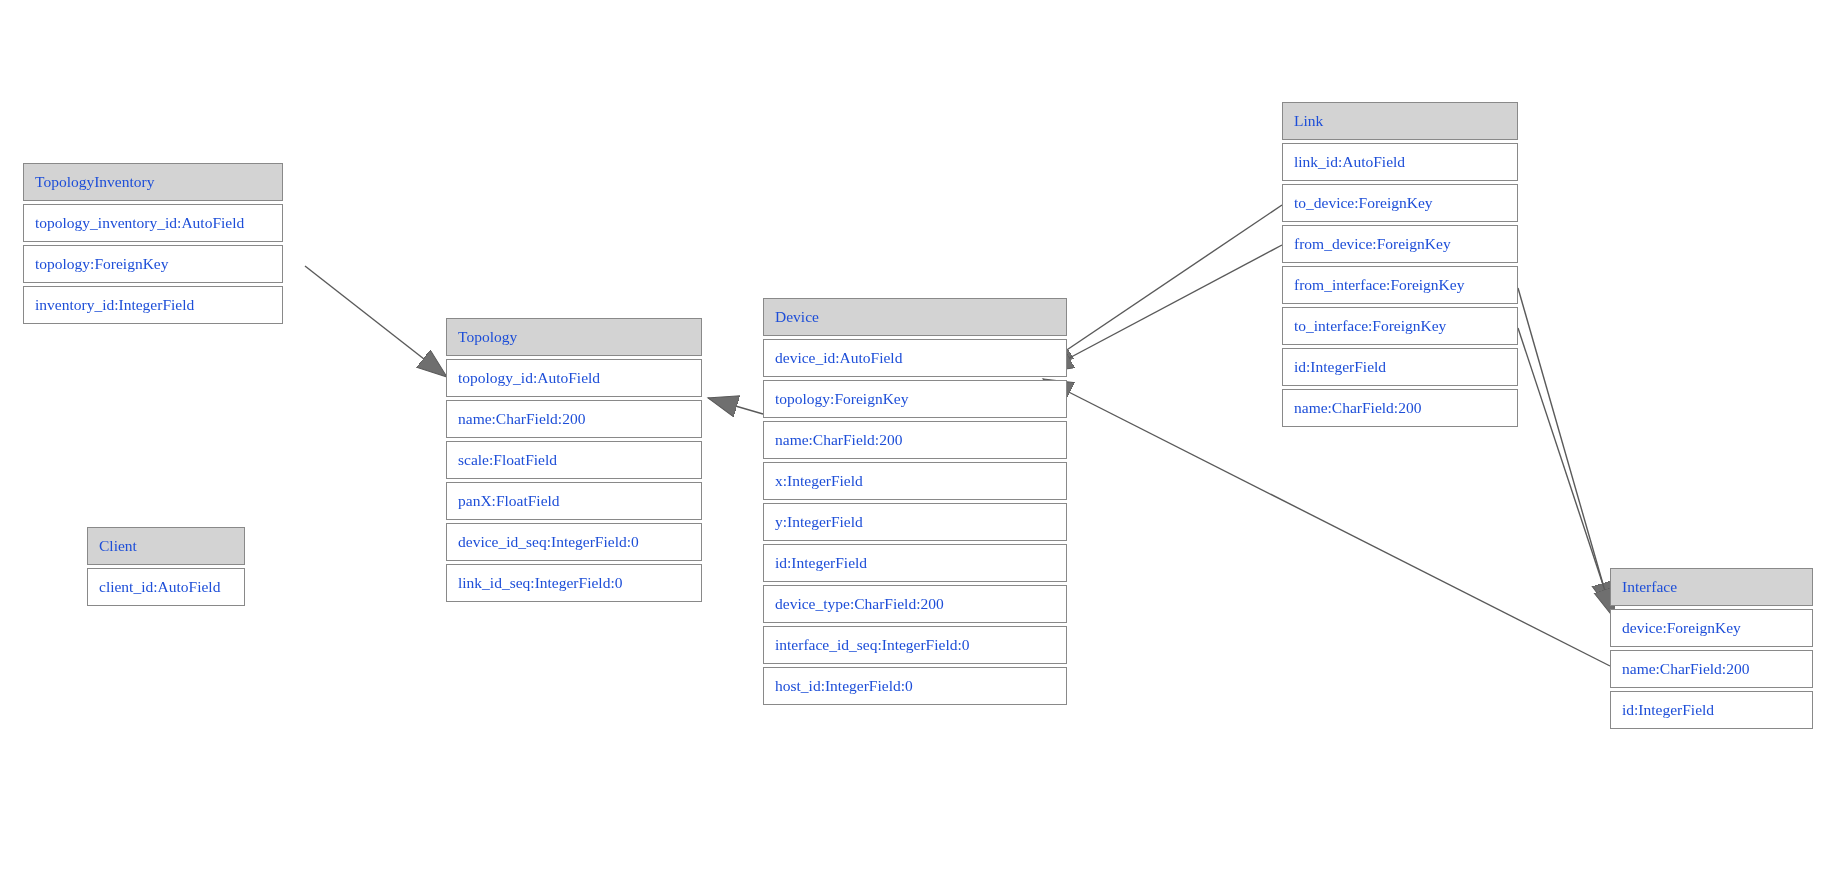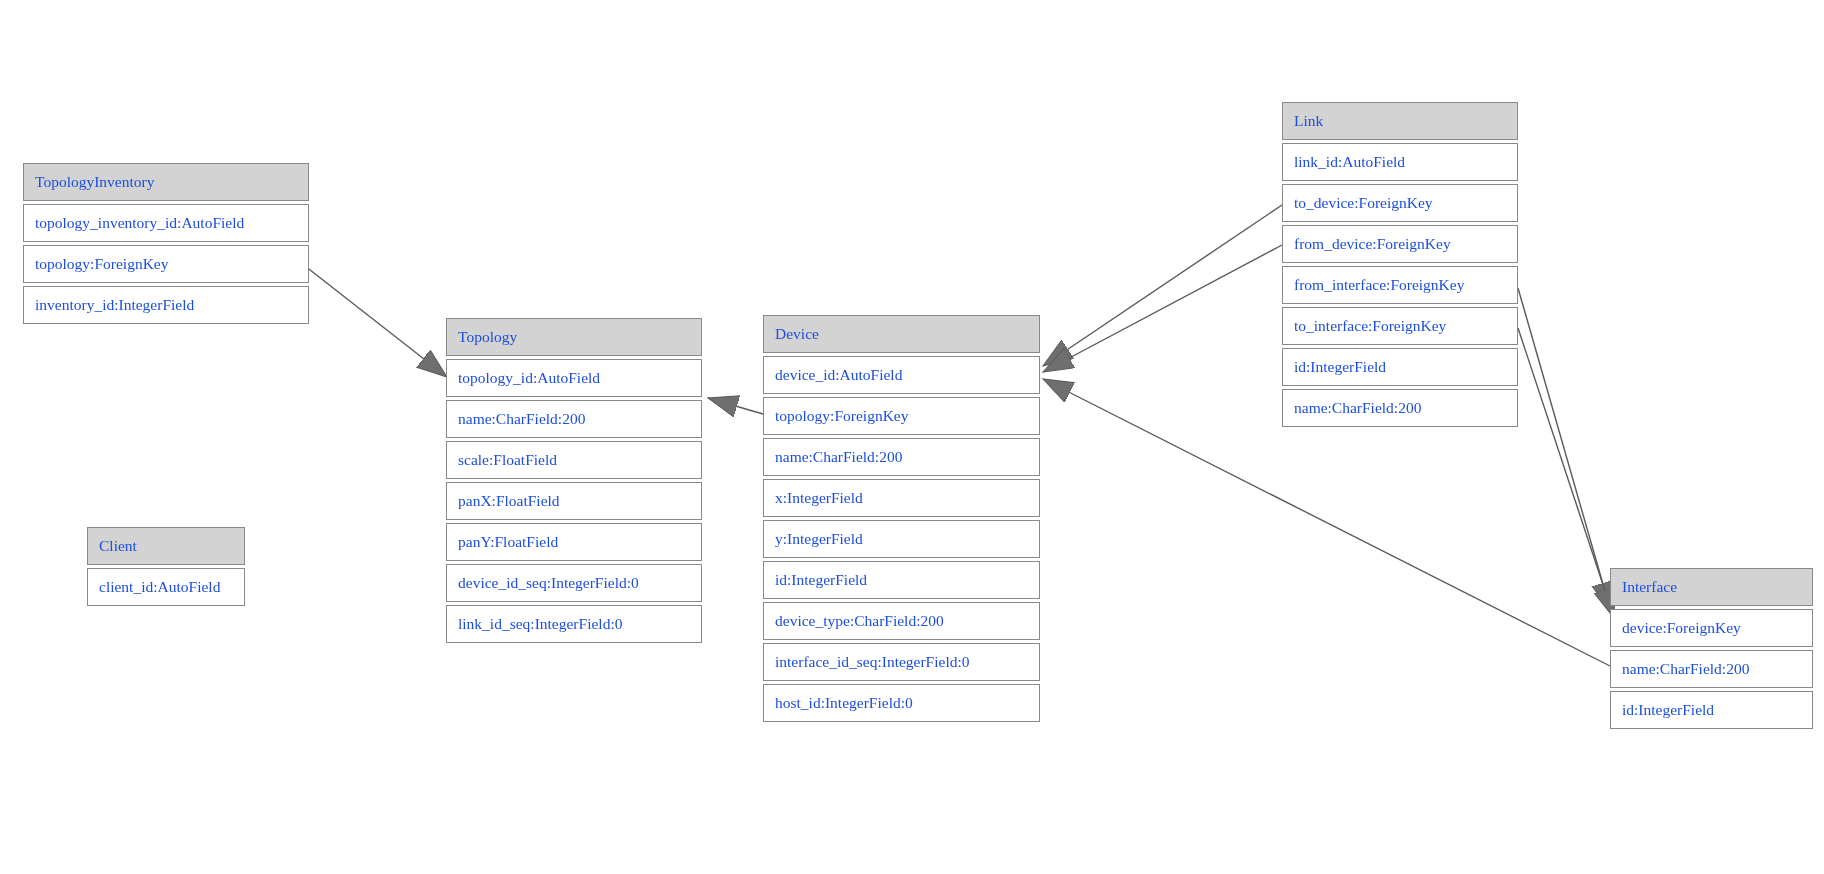--- a/index.html
+++ b/index.html
@@ -53,41 +53,40 @@
         </marker>
       </defs>
       <line x1="305" y1="266" x2="447" y2="377" stroke="#5a5a5a" stroke-width="1.4" marker-end="url(#arrowhead)"></line>
       <line x1="763" y1="414" x2="708" y2="398" stroke="#5a5a5a" stroke-width="1.4" marker-end="url(#arrowhead)"></line>
       <line x1="1282" y1="205" x2="1043" y2="366" stroke="#5a5a5a" stroke-width="1.4" marker-end="url(#arrowhead)"></line>
       <line x1="1282" y1="245" x2="1043" y2="372" stroke="#5a5a5a" stroke-width="1.4" marker-end="url(#arrowhead)"></line>
       <line x1="1518" y1="288" x2="1611" y2="612" stroke="#5a5a5a" stroke-width="1.4" marker-end="url(#arrowhead)"></line>
       <line x1="1518" y1="328" x2="1614" y2="618" stroke="#5a5a5a" stroke-width="1.4" marker-end="url(#arrowhead)"></line>
       <line x1="1610" y1="666" x2="1043" y2="379" stroke="#5a5a5a" stroke-width="1.4" marker-end="url(#arrowhead)"></line>
     </svg>
-<div class="entity-table" style="left: 23px; top: 163px; width: 286px;">
+<div class="entity-table" style="left: 23px; top: 163px; width: 260px;">
       <div class="entity-row entity-header">TopologyInventory</div>
       <div class="entity-row">topology_inventory_id:AutoField</div>
       <div class="entity-row">topology:ForeignKey</div>
       <div class="entity-row">inventory_id:IntegerField</div>
     </div>
     <div class="entity-table" style="left: 446px; top: 318px; width: 256px; font-family: Liberation Serif, serif;">
       <div class="entity-row entity-header">Topology</div>
       <div class="entity-row">topology_id:AutoField</div>
       <div class="entity-row">name:CharField:200</div>
       <div class="entity-row">scale:FloatField</div>
       <div class="entity-row">panX:FloatField</div>
-      <div class="entity-row">panY:FloatField</div>
       <div class="entity-row">device_id_seq:IntegerField:0</div>
       <div class="entity-row">link_id_seq:IntegerField:0</div>
     </div>
     <div class="entity-table" style="left: 80px; top: 527px; width: 158px; padding-left: 7px;">
       <div class="entity-row entity-header">Client</div>
       <div class="entity-row">client_id:AutoField</div>
     </div>
-    <div class="entity-table" style="left: 763px; top: 315px; width: 277px;">
+    <div class="entity-table" style="left: 763px; top: 298px; width: 304px;">
       <div class="entity-row entity-header">Device</div>
       <div class="entity-row">device_id:AutoField</div>
       <div class="entity-row">topology:ForeignKey</div>
       <div class="entity-row">name:CharField:200</div>
       <div class="entity-row">x:IntegerField</div>
       <div class="entity-row">y:IntegerField</div>
       <div class="entity-row">id:IntegerField</div>
       <div class="entity-row">device_type:CharField:200</div>
       <div class="entity-row">interface_id_seq:IntegerField:0</div>
       <div class="entity-row">host_id:IntegerField:0</div>

